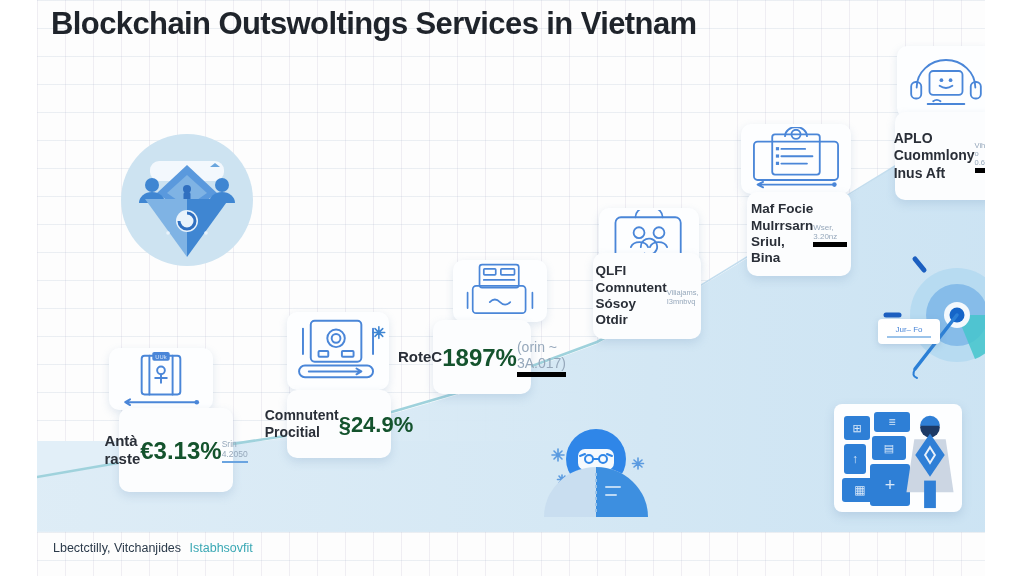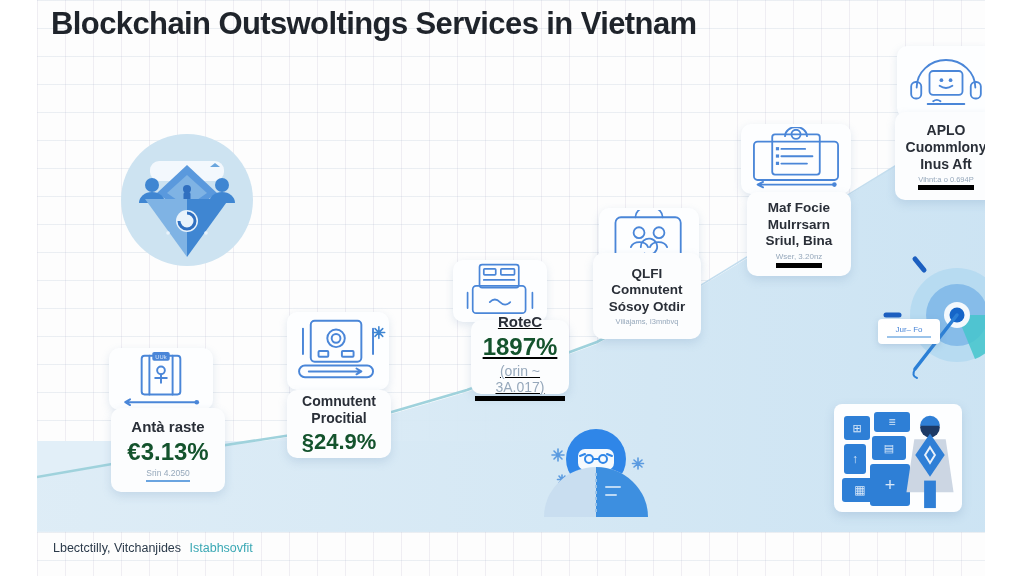--- a/index.html
+++ b/index.html
@@ -7,22 +7,22 @@
          font-family:"Liberation Sans",sans-serif;
          background-image:linear-gradient(rgba(186,198,214,.28) 1px,transparent 1px),
                           linear-gradient(90deg,rgba(196,190,210,.25) 1px,transparent 1px);
          background-size:28px 28px;margin-left:37px;}
   .bgsvg{position:absolute;left:0;top:0;z-index:1;}
   .title{position:absolute;left:14px;top:6px;z-index:12;font-size:31px;font-weight:700;
          color:#1f242b;letter-spacing:-0.6px;}
   .icon-box{position:absolute;z-index:6;background:#fdfeff;border-radius:10px;
             box-shadow:0 3px 9px rgba(110,145,185,.20);display:flex;align-items:center;justify-content:center;}
   .card{position:absolute;z-index:6;background:#fcfdfe;border-radius:10px;
-        box-shadow:0 4px 10px rgba(110,145,185,.22);text-align:center;
-        display:flex;flex-direction:column;align-items:center;justify-content:center;padding:4px 4px;box-sizing:border-box;}
+        box-shadow:0 4px 10px rgba(110,145,185,.22);
+        display:flex;align-items:center;justify-content:center;padding:4px 4px;box-sizing:border-box;}
   .card-title{font-weight:700;color:#2a2f38;white-space:pre-line;line-height:1.22;}
   .stat-value{font-weight:700;color:#14532d;margin-top:2px;}
   .card-note{color:#96a8bb;margin-top:3px;line-height:1.1;}
   .u-blue{border-bottom:2px solid #6aa4e0;padding-bottom:2px;}
   .u-gray{border-bottom:5px solid #000000;padding-bottom:1px;}
   .circle-icon{position:absolute;left:83px;top:133px;z-index:5;}
   .gauge{position:absolute;left:838px;top:233px;z-index:4;}
   .tag{position:absolute;left:841px;top:319px;z-index:7;width:62px;height:25px;background:#ffffff;
        border-radius:4px;box-shadow:0 2px 6px rgba(110,145,185,.30);
        display:flex;flex-direction:column;align-items:center;justify-content:center;}
@@ -86,21 +86,21 @@
       <rect class="st" x="25" y="6" width="40" height="40" rx="3"></rect>
       <path class="st" d="M33,6 V46 M57,6 V46"></path>
       <rect x="36" y="2" width="18" height="9" rx="2" class="stf"></rect>
       <text x="45" y="9" font-size="6" fill="#dbe9fb" text-anchor="middle">UUk</text>
       <circle class="st" cx="45" cy="21" r="4"></circle>
       <path class="st" d="M45,25 V34 M39,29 H51"></path>
       <path class="st" d="M8,54 H82 M13,51 l-5,3 5,3"></path>
       <circle cx="82" cy="54" r="2.4" class="stf"></circle>
     </svg>
   </div>
-  <div class="card" style="left:74px;top:408px;width:114px;height:84px;">
+  <div class="card" style="left:82px;top:408px;width:114px;height:84px;">
     <div class="card-title" style="font-size:15px;">Antà raste</div>
     <div class="stat-value" style="font-size:24px;">€3.13%</div>
     <div class="card-note u-blue" style="font-size:8.5px;">Srin 4.2050</div>
   </div>
 
   <div class="icon-box" style="left:250px;top:312px;width:102px;height:78px;">
     <svg width="96" height="72" viewBox="0 0 96 74">
       <rect class="st" x="20" y="6" width="52" height="42" rx="4"></rect>
       <path class="st" d="M12,14 V40 M84,14 V40"></path>
       <circle class="st" cx="46" cy="24" r="9"></circle>
@@ -124,21 +124,21 @@
     <svg width="84" height="58" viewBox="0 0 84 68">
       <rect class="st" x="18" y="3" width="46" height="27" rx="3"></rect>
       <rect class="st" x="23" y="8" width="14" height="7" rx="1"></rect>
       <rect class="st" x="43" y="8" width="16" height="7" rx="1"></rect>
       <path class="st" d="M23,21 h36"></path>
       <rect class="st" x="10" y="28" width="62" height="32" rx="4"></rect>
       <path class="st" d="M4,36 v18 M80,36 v18"></path>
       <path class="st" d="M30,47 q6,-6 12,0 t12,0"></path>
     </svg>
   </div>
-  <div class="card" style="left:434px;top:320px;width:98px;height:74px;text-decoration:underline;">
+  <div class="card" style="left:396px;top:320px;width:98px;height:74px;">
     <div class="card-title" style="font-size:15px;">RoteC</div>
     <div class="stat-value" style="font-size:24px;">1897%</div>
     <div class="card-note u-gray" style="font-size:14px;">(orin ~ 3A.017)</div>
   </div>
 
   <div class="icon-box" style="left:562px;top:208px;width:100px;height:62px;">
     <svg width="94" height="58" viewBox="0 0 94 64">
       <rect class="st" x="10" y="8" width="72" height="48" rx="6"></rect>
       <path class="st" d="M32,8 a15,12 0 0 1 30,0"></path>
       <circle class="st" cx="36" cy="25" r="6"></circle>

